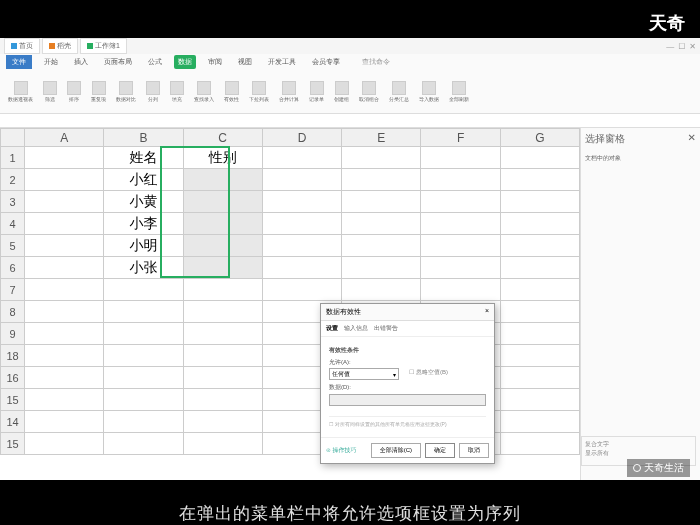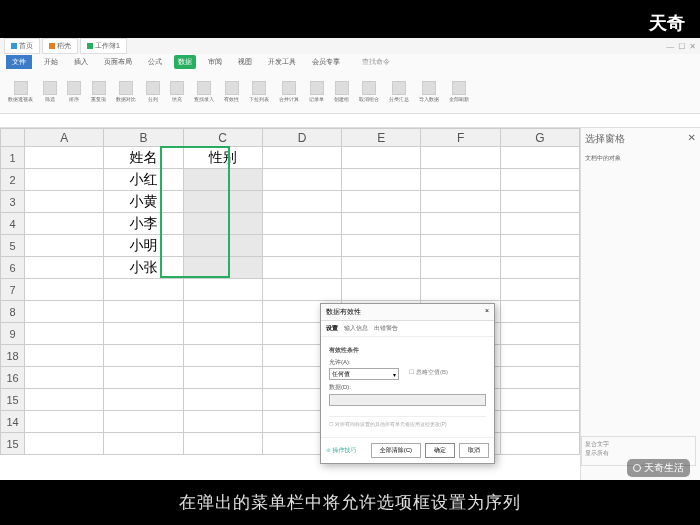--- a/index.html
+++ b/index.html
@@ -46,23 +46,23 @@
 .dlg-select{width:70px;height:12px;border:1px solid #aaa;font-size:6px;padding:0 2px;background:#fff;display:flex;align-items:center;justify-content:space-between}
 .dlg-input{width:100%;height:12px;border:1px solid #aaa;background:#eee;margin-top:2px}
 .dlg-check{font-size:6px;color:#888;margin-bottom:3px}
 .dlg-hint{font-size:5px;color:#aaa;margin-top:10px;padding:4px 0;border-top:1px solid #eee}
 .dlg-footer{padding:5px;display:flex;justify-content:flex-end;gap:4px;border-top:1px solid #eee;align-items:center}
 .dlg-btn{padding:2px 8px;font-size:6px;border:1px solid #aaa;background:#fff;cursor:pointer}
 .dlg-btn.primary{background:#fff;border:1px solid #888}
 .dlg-link{font-size:6px;color:#3a9;margin-right:auto}
 .statusbar{height:14px;background:#f5f5f5;border-top:1px solid #ddd;font-size:6px;color:#666;display:flex;align-items:center;padding:0 6px}
 .sheet-tab{background:#fff;border:1px solid #ccc;padding:1px 8px;font-size:7px}
-.bottombar{position:absolute;bottom:0;left:0;right:0;height:45px;background:#000;display:flex;align-items:center;justify-content:center}
+.bottombar{position:absolute;bottom:0;left:0;right:0;height:45px;background:#000;display:flex;align-items:flex-end;justify-content:center}
 .subtitle{color:#e0e0e0;font-size:17px;font-weight:500;letter-spacing:1px}
-.watermark{position:absolute;bottom:48px;right:10px;color:#fff;font-size:10px;background:rgba(0,0,0,0.4);padding:2px 6px;border-radius:5px;display:flex;align-items:center;gap:3px}
+.watermark{position:absolute;bottom:48px;right:10px;color:#fff;font-size:10px;background:rgba(0,0,0,0.4);padding:2px 6px;border-radius:0;display:flex;align-items:center;gap:3px}
 .wm-icon{width:8px;height:8px;border:1px solid #fff;border-radius:50%;display:inline-block}
 .bottom-right-panel{position:absolute;bottom:59px;right:4px;width:115px;height:30px;background:#fafafa;border:1px solid #ddd;font-size:6px;color:#888;padding:3px}
 </style>
 </head>
 <body>
 
 <div class="topbar">
   <span class="topbar-text">天奇</span>
 </div>
 

